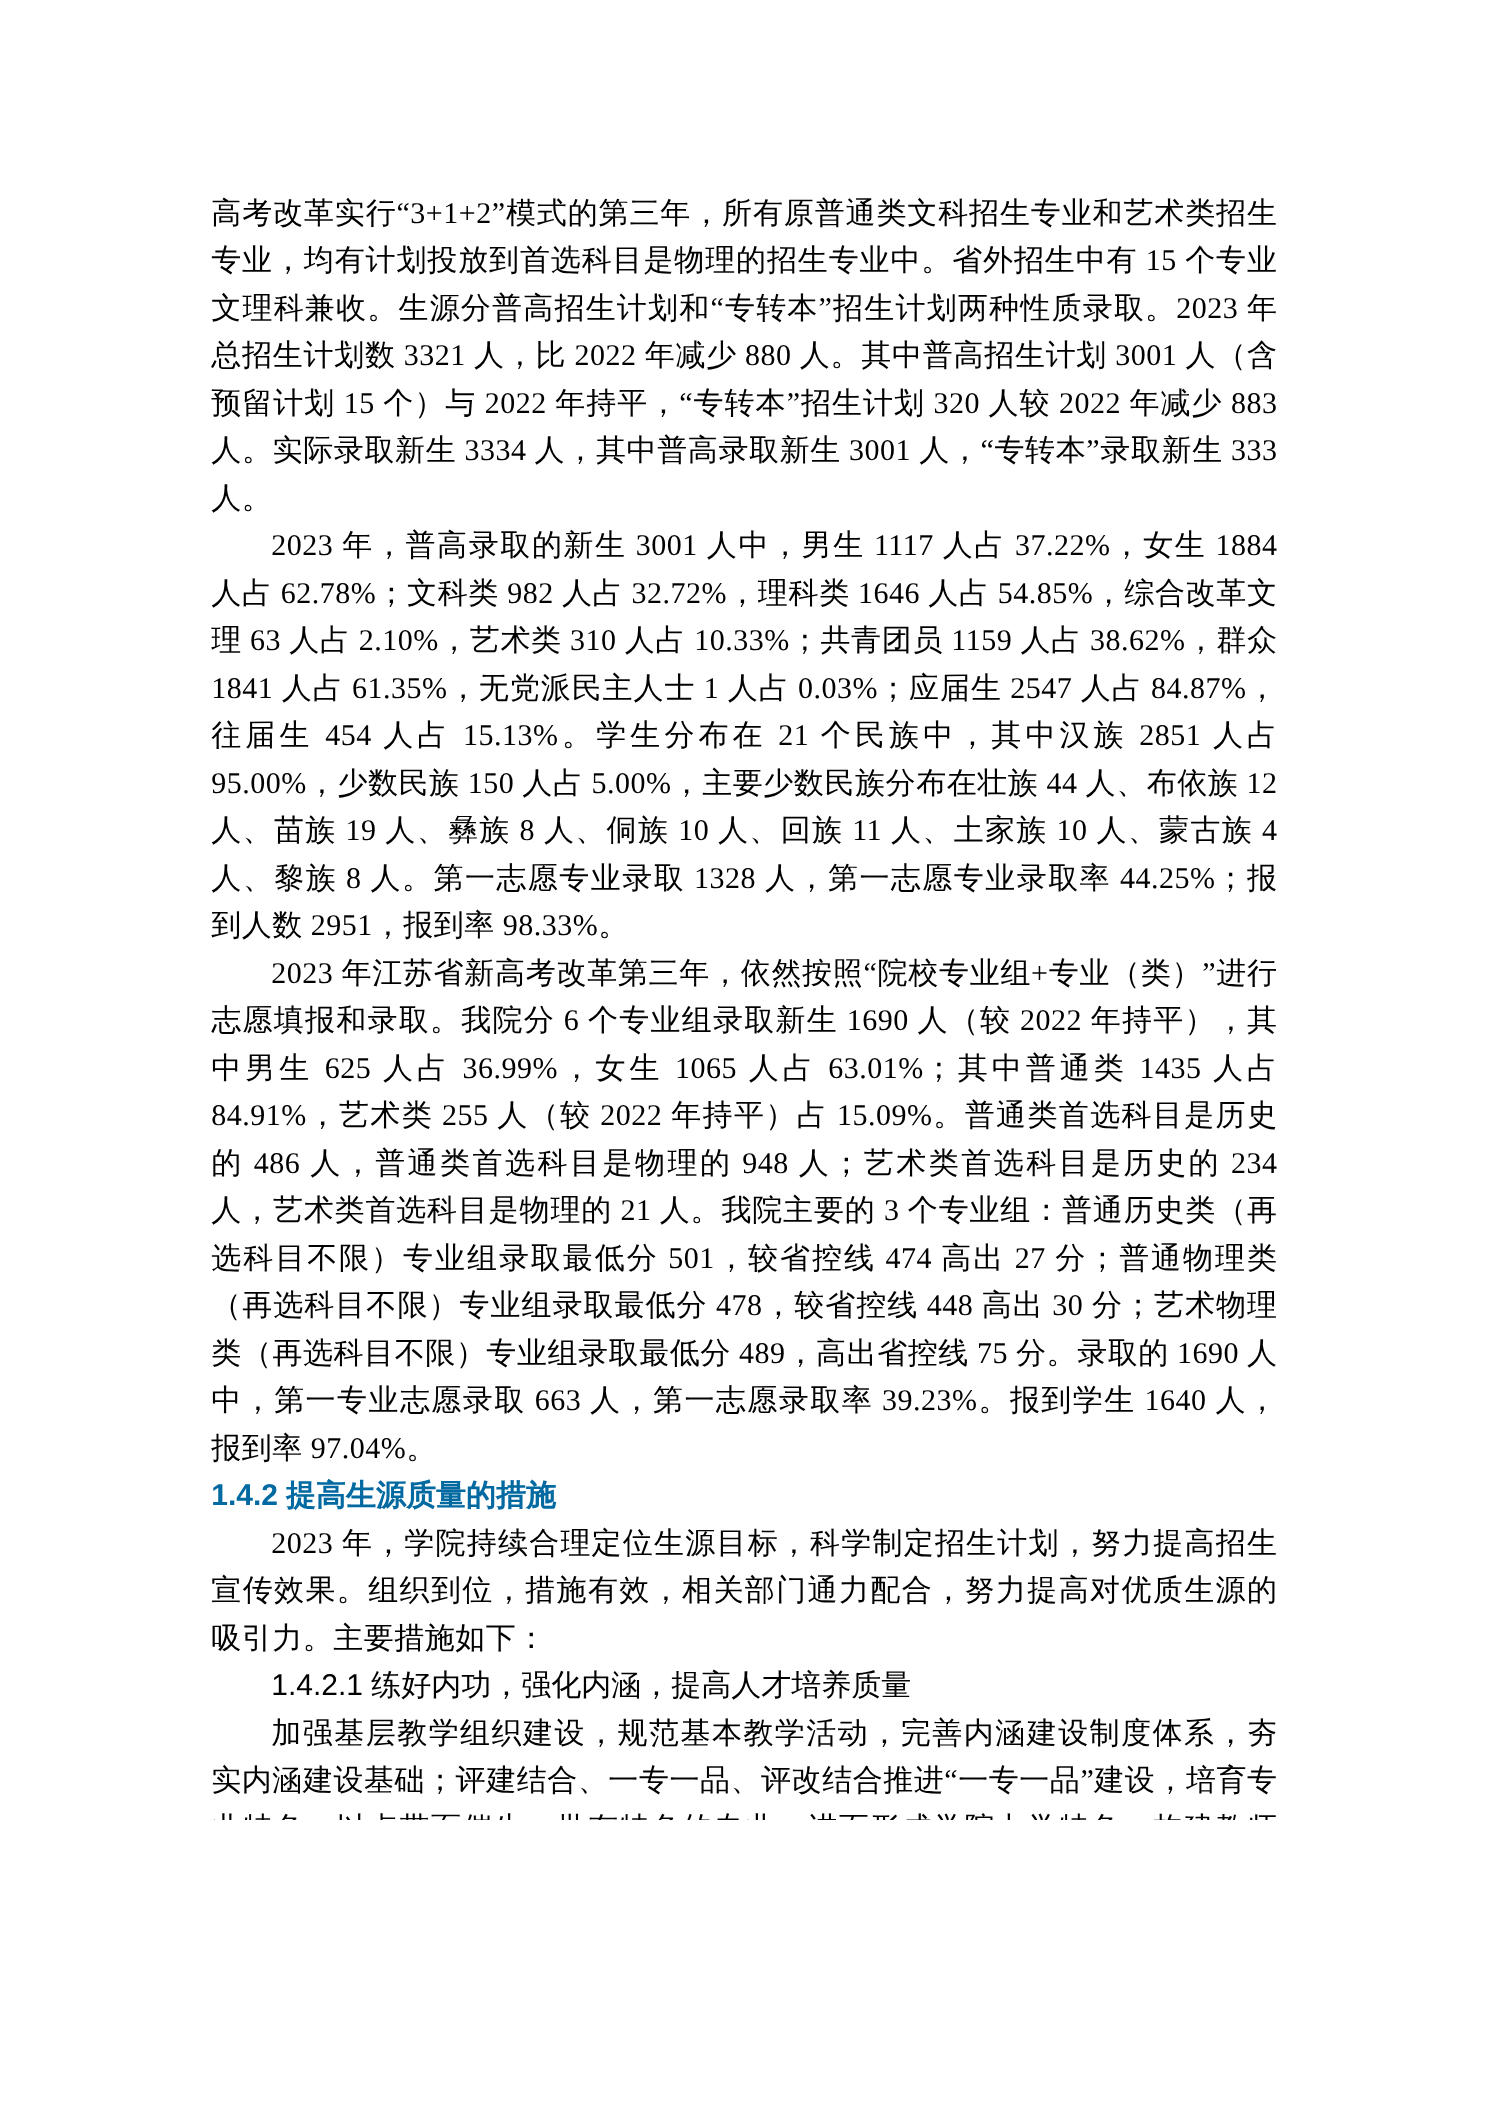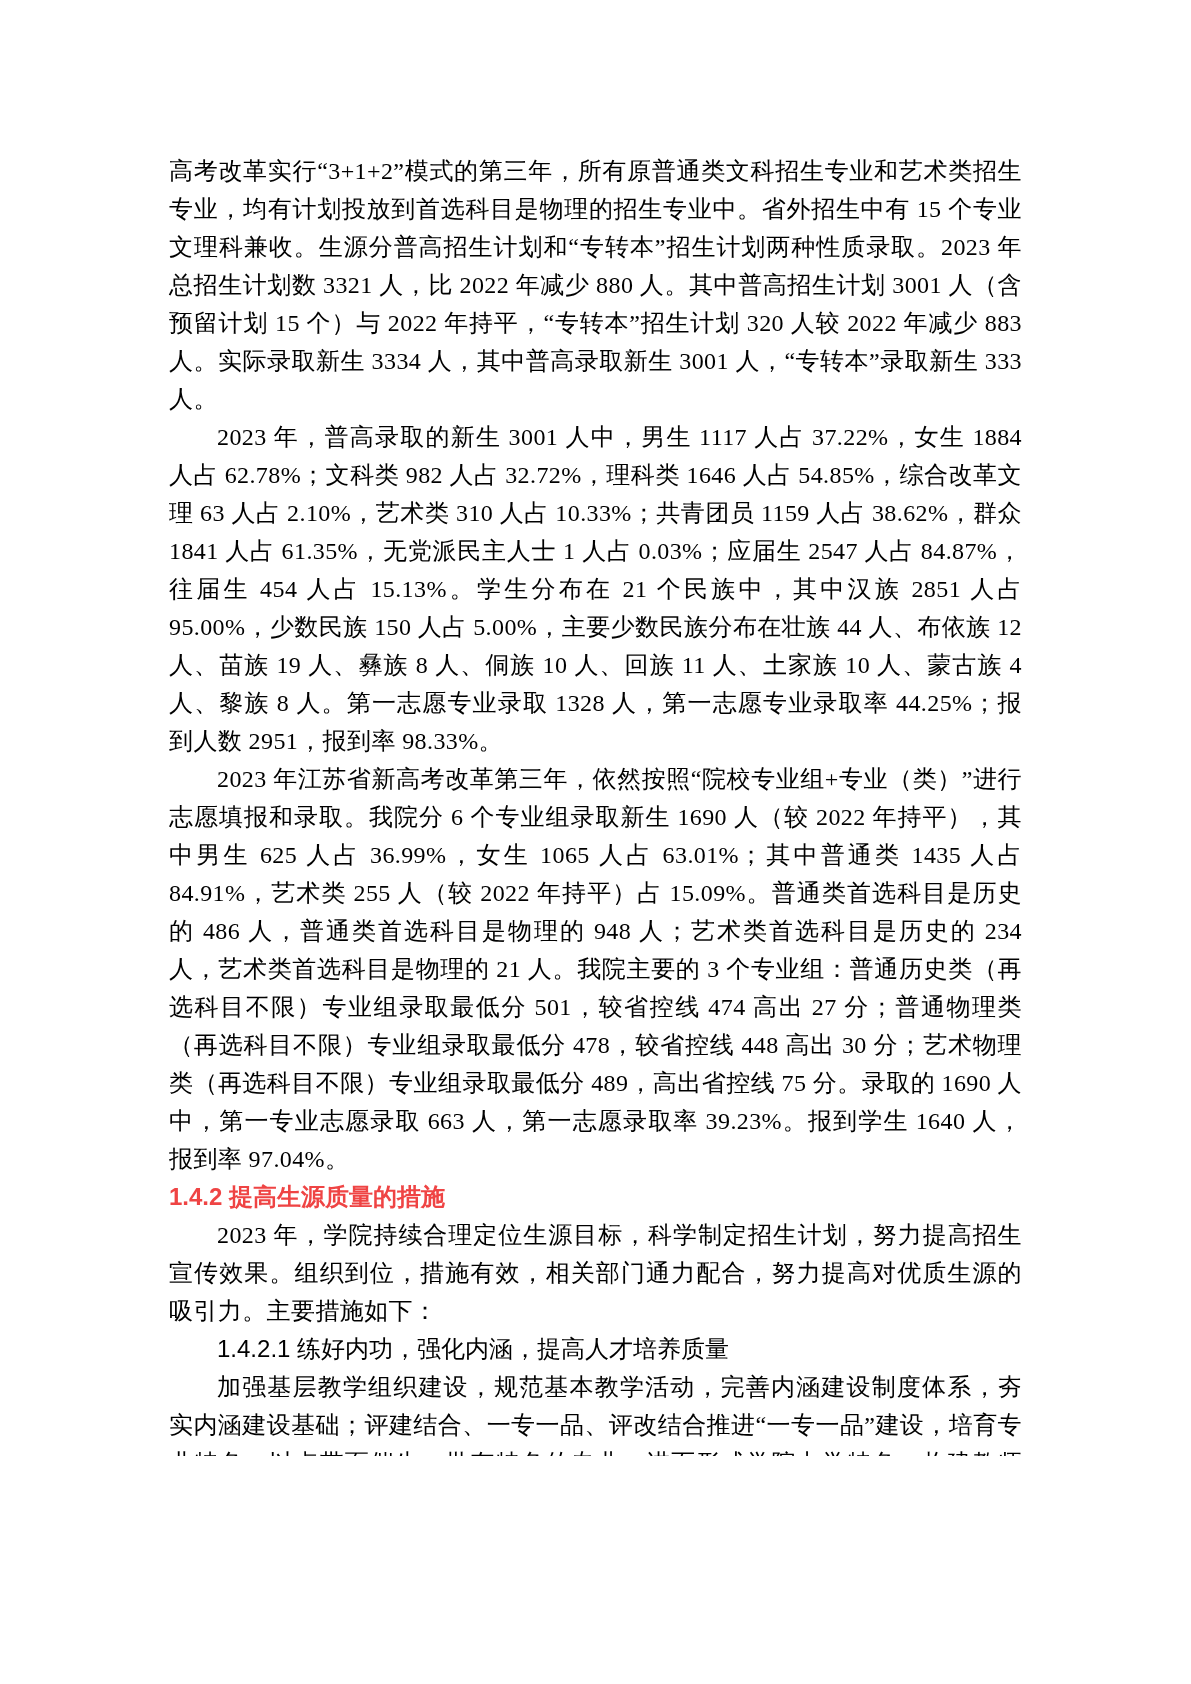--- a/index.html
+++ b/index.html
@@ -34,21 +34,21 @@
     color: #000000;
   }
   .para.first { text-indent: 0; }
   .heading {
     margin: 0;
     font-size: 24px;
     line-height: 38px;
     font-weight: bold;
     font-family: "Liberation Sans", "DejaVu Sans", sans-serif;
     text-indent: 0;
-    color: #ef4444;
+    color: #0369a1;
   }
   .subheading {
     margin: 0;
     font-size: 24px;
     line-height: 38px;
     font-weight: normal;
     font-family: "Liberation Sans", "DejaVu Sans", sans-serif;
     text-indent: 2em;
     color: #000000;
   }

